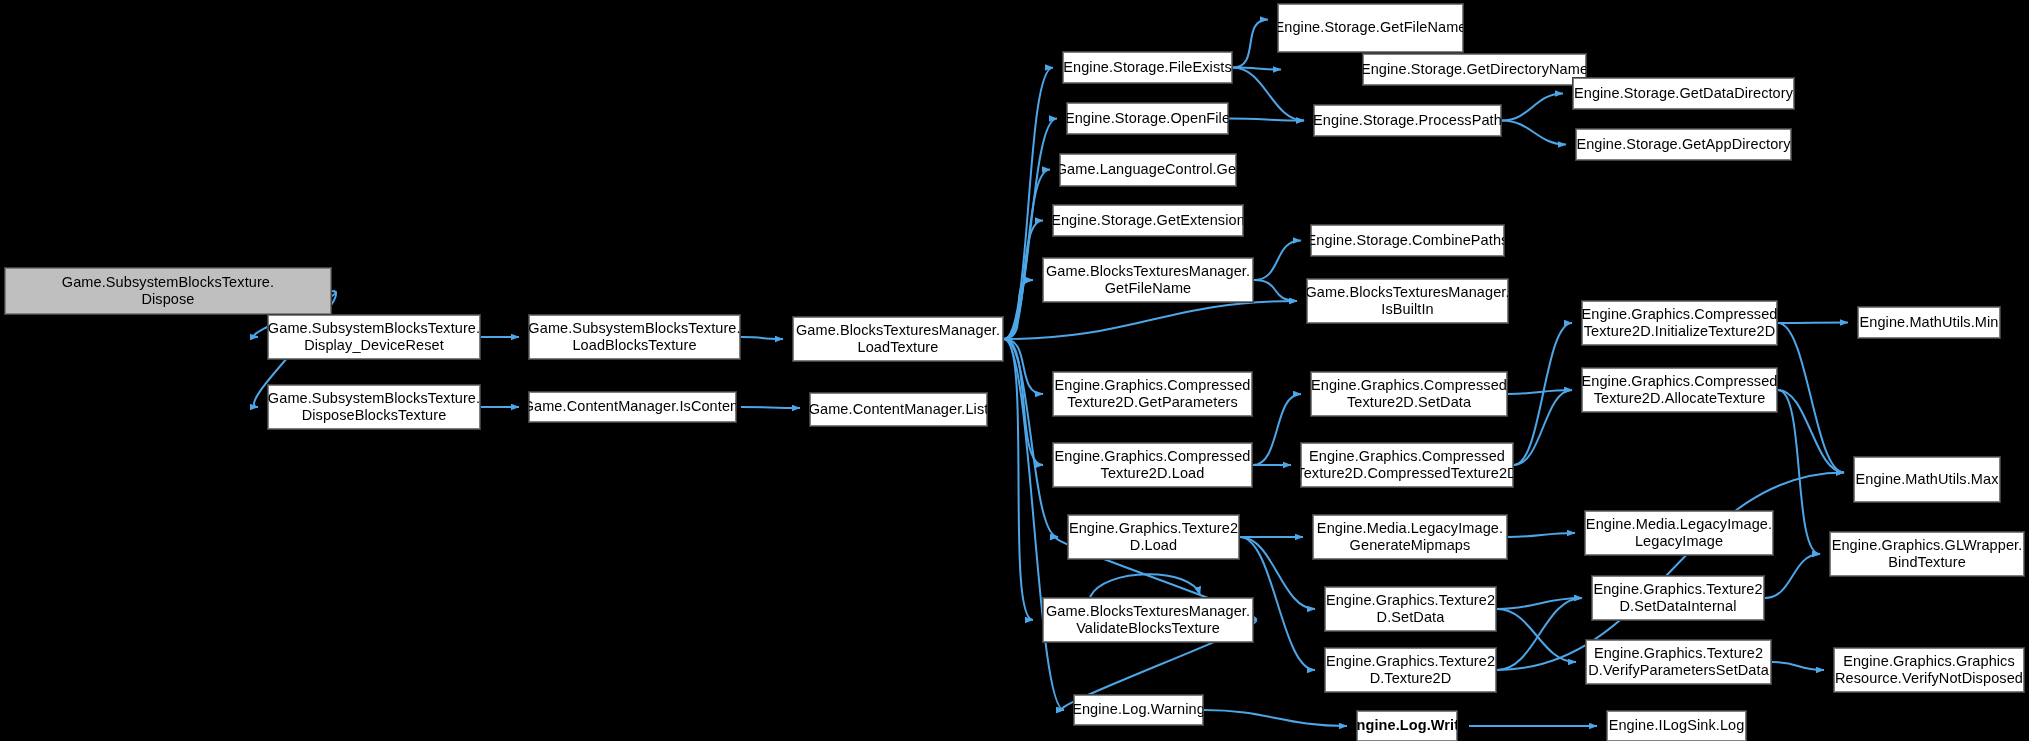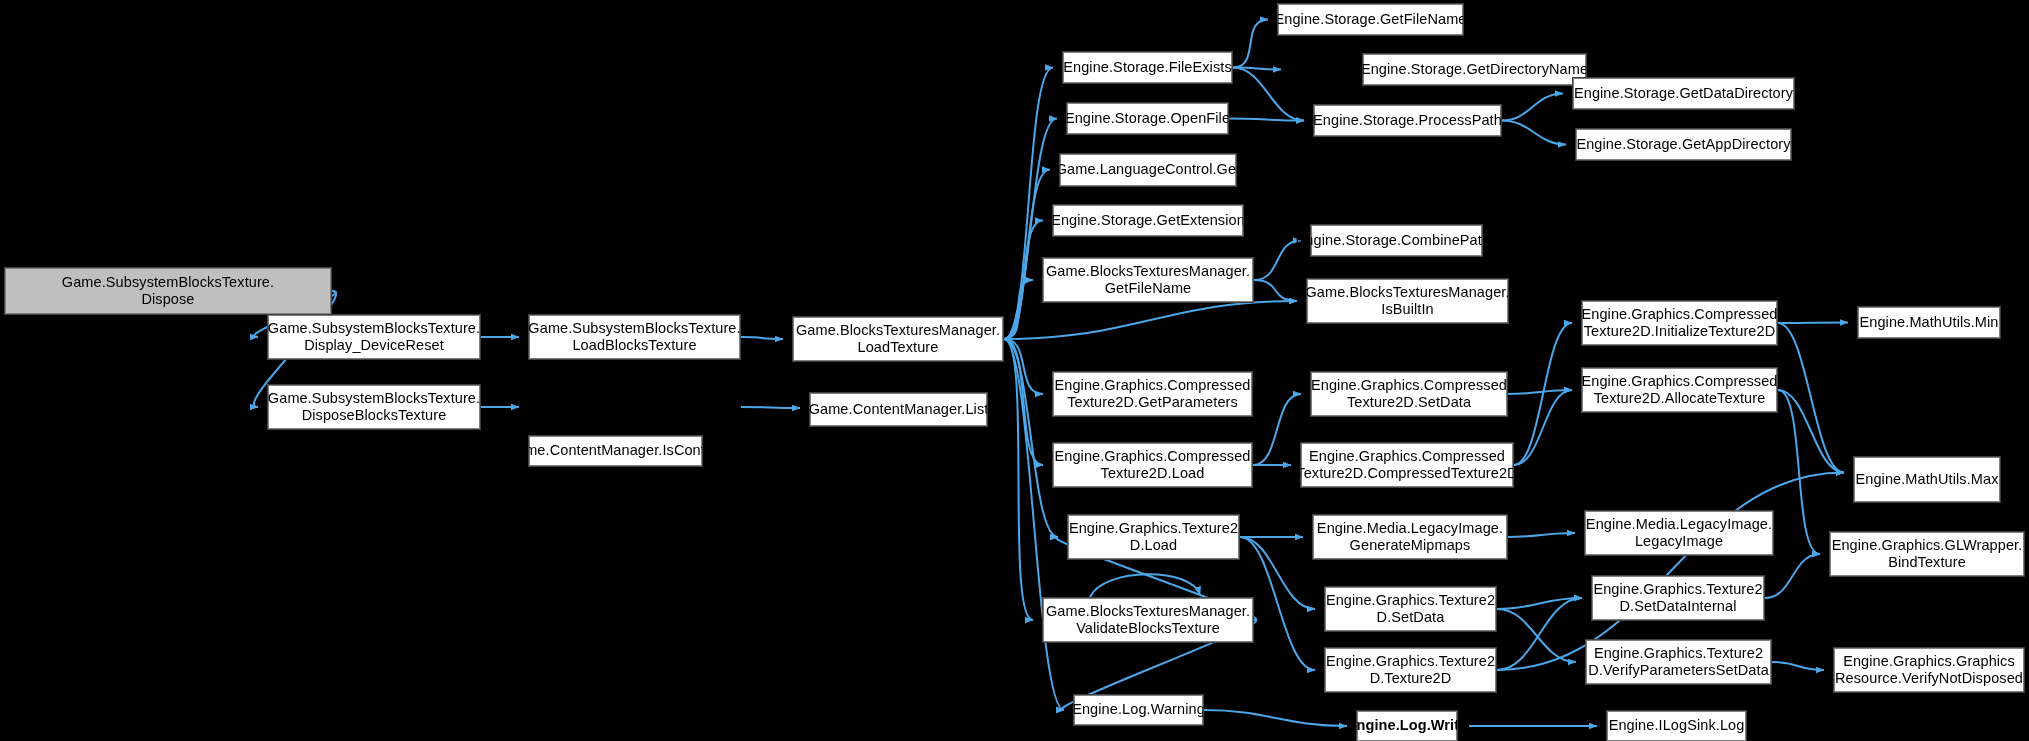--- a/index.html
+++ b/index.html
@@ -77,43 +77,43 @@
   </svg>
   <div id="node-layer">
       <div class="node root" style="left: 5px; top: 268px; width: 326px; height: 46px;">Game.SubsystemBlocksTexture.
 Dispose</div>
       <div class="node" style="left: 268px; top: 315px; width: 212px; height: 44px;">Game.SubsystemBlocksTexture.
 Display_DeviceReset</div>
       <div class="node" style="left: 268px; top: 385px; width: 212px; height: 44px;">Game.SubsystemBlocksTexture.
 DisposeBlocksTexture</div>
       <div class="node" style="left: 529px; top: 315px; width: 211px; height: 44px;">Game.SubsystemBlocksTexture.
 LoadBlocksTexture</div>
-      <div class="node" style="left: 529px; top: 392px; width: 173px; height: 30px; margin-top: 44px;">Game.ContentManager.IsContent</div>
+      <div class="node" style="left: 529px; top: 392px; width: 207px; height: 30px;">Game.ContentManager.IsContent</div>
       <div class="node" style="left: 793px; top: 317px; width: 210px; height: 44px;">Game.BlocksTexturesManager.
 LoadTexture</div>
       <div class="node" style="left: 810px; top: 393px; width: 177px; height: 33px;">Game.ContentManager.List</div>
       <div class="node" style="left: 1063px; top: 52px; width: 169px; height: 31px;">Engine.Storage.FileExists</div>
       <div class="node" style="left: 1067px; top: 103px; width: 161px; height: 31px;">Engine.Storage.OpenFile</div>
       <div class="node" style="left: 1060px; top: 154px; width: 176px; height: 32px;">Game.LanguageControl.Get</div>
       <div class="node" style="left: 1053px; top: 205px; width: 190px; height: 31px;">Engine.Storage.GetExtension</div>
       <div class="node" style="left: 1043px; top: 258px; width: 210px; height: 44px;">Game.BlocksTexturesManager.
 GetFileName</div>
       <div class="node" style="left: 1053px; top: 372px; width: 199px; height: 44px;">Engine.Graphics.Compressed
 Texture2D.GetParameters</div>
       <div class="node" style="left: 1053px; top: 443px; width: 199px; height: 44px;">Engine.Graphics.Compressed
 Texture2D.Load</div>
       <div class="node" style="left: 1068px; top: 515px; width: 171px; height: 44px;">Engine.Graphics.Texture2
 D.Load</div>
       <div class="node" style="left: 1043px; top: 598px; width: 210px; height: 44px;">Game.BlocksTexturesManager.
 ValidateBlocksTexture</div>
       <div class="node" style="left: 1074px; top: 695px; width: 129px; height: 30px;">Engine.Log.Warning</div>
-      <div class="node" style="left: 1278px; top: 4px; width: 185px; height: 31px;">Engine.Storage.GetFileName</div>
+      <div class="node" style="left: 1278px; top: 4px; width: 185px; height: 48px;">Engine.Storage.GetFileName</div>
       <div class="node" style="left: 1363px; top: 54px; width: 223px; height: 31px;">Engine.Storage.GetDirectoryName</div>
       <div class="node" style="left: 1314px; top: 105px; width: 187px; height: 31px; text-align: center;">Engine.Storage.ProcessPath</div>
-      <div class="node" style="left: 1311px; top: 225px; width: 171px; height: 31px;">Engine.Storage.CombinePaths</div>
+      <div class="node" style="left: 1311px; top: 225px; width: 193px; height: 31px;">Engine.Storage.CombinePaths</div>
       <div class="node" style="left: 1307px; top: 279px; width: 201px; height: 44px;">Game.BlocksTexturesManager.
 IsBuiltIn</div>
       <div class="node" style="left: 1311px; top: 372px; width: 196px; height: 44px;">Engine.Graphics.Compressed
 Texture2D.SetData</div>
       <div class="node" style="left: 1301px; top: 443px; width: 212px; height: 44px;">Engine.Graphics.Compressed
 Texture2D.CompressedTexture2D</div>
       <div class="node" style="left: 1313px; top: 515px; width: 194px; height: 44px;">Engine.Media.LegacyImage.
 GenerateMipmaps</div>
       <div class="node" style="left: 1325px; top: 587px; width: 171px; height: 44px;">Engine.Graphics.Texture2
 D.SetData</div>

